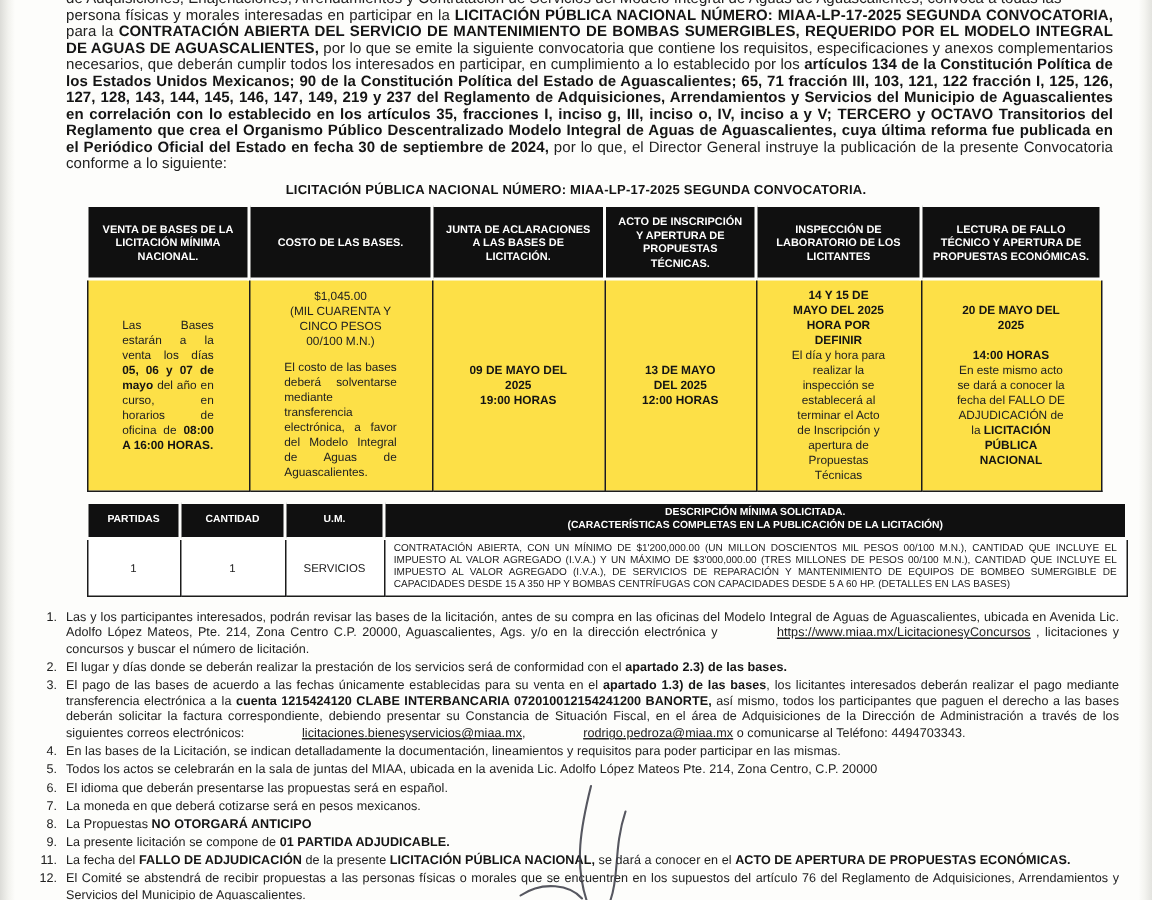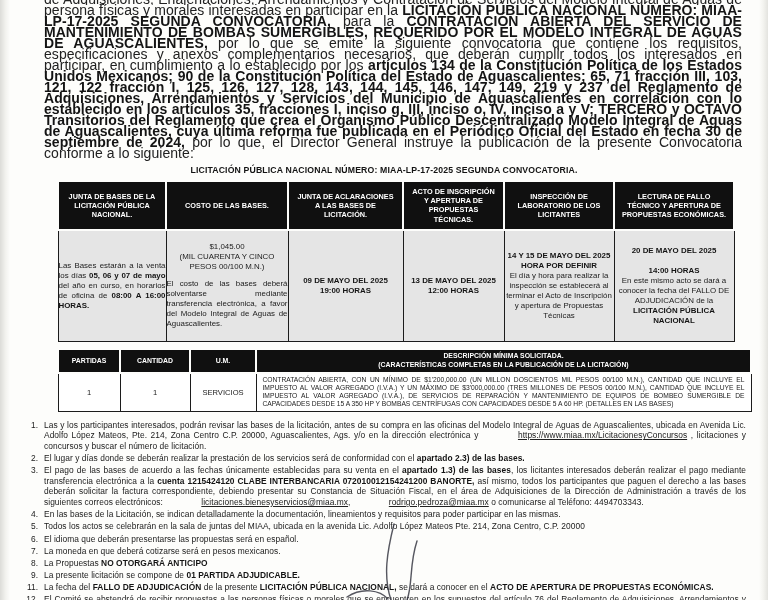--- a/index.html
+++ b/index.html
@@ -10,33 +10,33 @@
     color:#212121;
   }
   .page { position:relative; width:768px; height:600px; background:#fdfdfb; overflow:hidden; }
   .edge-l { position:absolute; left:0; top:0; width:10px; height:600px;
             background:linear-gradient(90deg,#dcdcd8,#f2f2ee 55%,rgba(255,255,255,0)); }
   .edge-r { position:absolute; right:0; top:0; width:9px; height:600px;
             background:linear-gradient(270deg,#e3e3df,#f4f4f0 55%,rgba(255,255,255,0)); }
 
   .clip { height:5px; overflow:hidden; margin:0 26px 0 44px; }
   .clip .para { margin-top:-6.5px; }
-  .para { margin:0; font-size:14px; line-height:11px; text-align:justify; letter-spacing:0.05px; }
+  .para { margin:0; font-size:10px; line-height:11px; text-align:justify; letter-spacing:0.05px; }
   .intro { margin:0 26px 0 44px; }
   .b { font-weight:bold; color:#141414; }
   .u { text-decoration:underline;padding-left:36px; }
 
   .title { margin:6px 20px 5px 20px; text-align:center; font-size:8.7px; font-weight:bold;
            color:#141414; letter-spacing:0.15px; }
 
   table { border-collapse:collapse; table-layout:fixed; }
   .t1 { margin-left:57px; width:676px; }
   .t1 th { background:#101010; color:#fff; font-size:7.3px; line-height:9.2px; font-weight:bold;
            text-align:center; vertical-align:middle; padding:5px 6px; border:2px solid #fdfdfb; height:36px; }
-  .t1 td { border:1px solid #1c1c1c; background:#e5e5e5; vertical-align:middle; padding:5px 0;
+  .t1 td { border:1px solid #1c1c1c; background:#fde047; vertical-align:middle; padding:5px 23px;
            font-size:7.9px; line-height:10px; height:100px; }
   .cellp { margin:0; white-space:pre-line; }
   .cen { text-align:center; }
   .jus { text-align:justify; }
   .mt6 { margin-top:7px; }
 
   .t2 { margin:6px 0 0 57px; width:693px; }
   .t2 th { background:#101010; color:#fff; font-weight:bold; text-align:center; vertical-align:middle;
            border:2px solid #fdfdfb; font-size:6.9px; line-height:8.6px; padding:2px 3px; height:18px; }
   .t2 td { border:1px solid #1c1c1c; background:#fff; text-align:center; vertical-align:middle;
@@ -71,21 +71,21 @@
     <colgroup>
       <col style="width:108px">
         <col style="width:122px">
         <col style="width:115px">
       <col style="width:101px">
         <col style="width:110px">
         <col style="width:120px">
     </colgroup>
     <thead>
       <tr>
-        <th>JUNTA DE BASES DE LA LICITACIÓN PÚBLICA NACIONAL.</th>
+        <th>VENTA DE BASES DE LA LICITACIÓN MÍNIMA NACIONAL.</th>
         <th>COSTO DE LAS BASES.</th>
         <th>JUNTA DE ACLARACIONES A LAS BASES DE LICITACIÓN.</th>
         <th>ACTO DE INSCRIPCIÓN Y APERTURA DE PROPUESTAS TÉCNICAS.</th>
         <th>INSPECCIÓN DE LABORATORIO DE LOS LICITANTES</th>
         <th>LECTURA DE FALLO TÉCNICO Y APERTURA DE PROPUESTAS ECONÓMICAS.</th>
       </tr>
     </thead>
     <tbody>
       <tr>
         <td>

